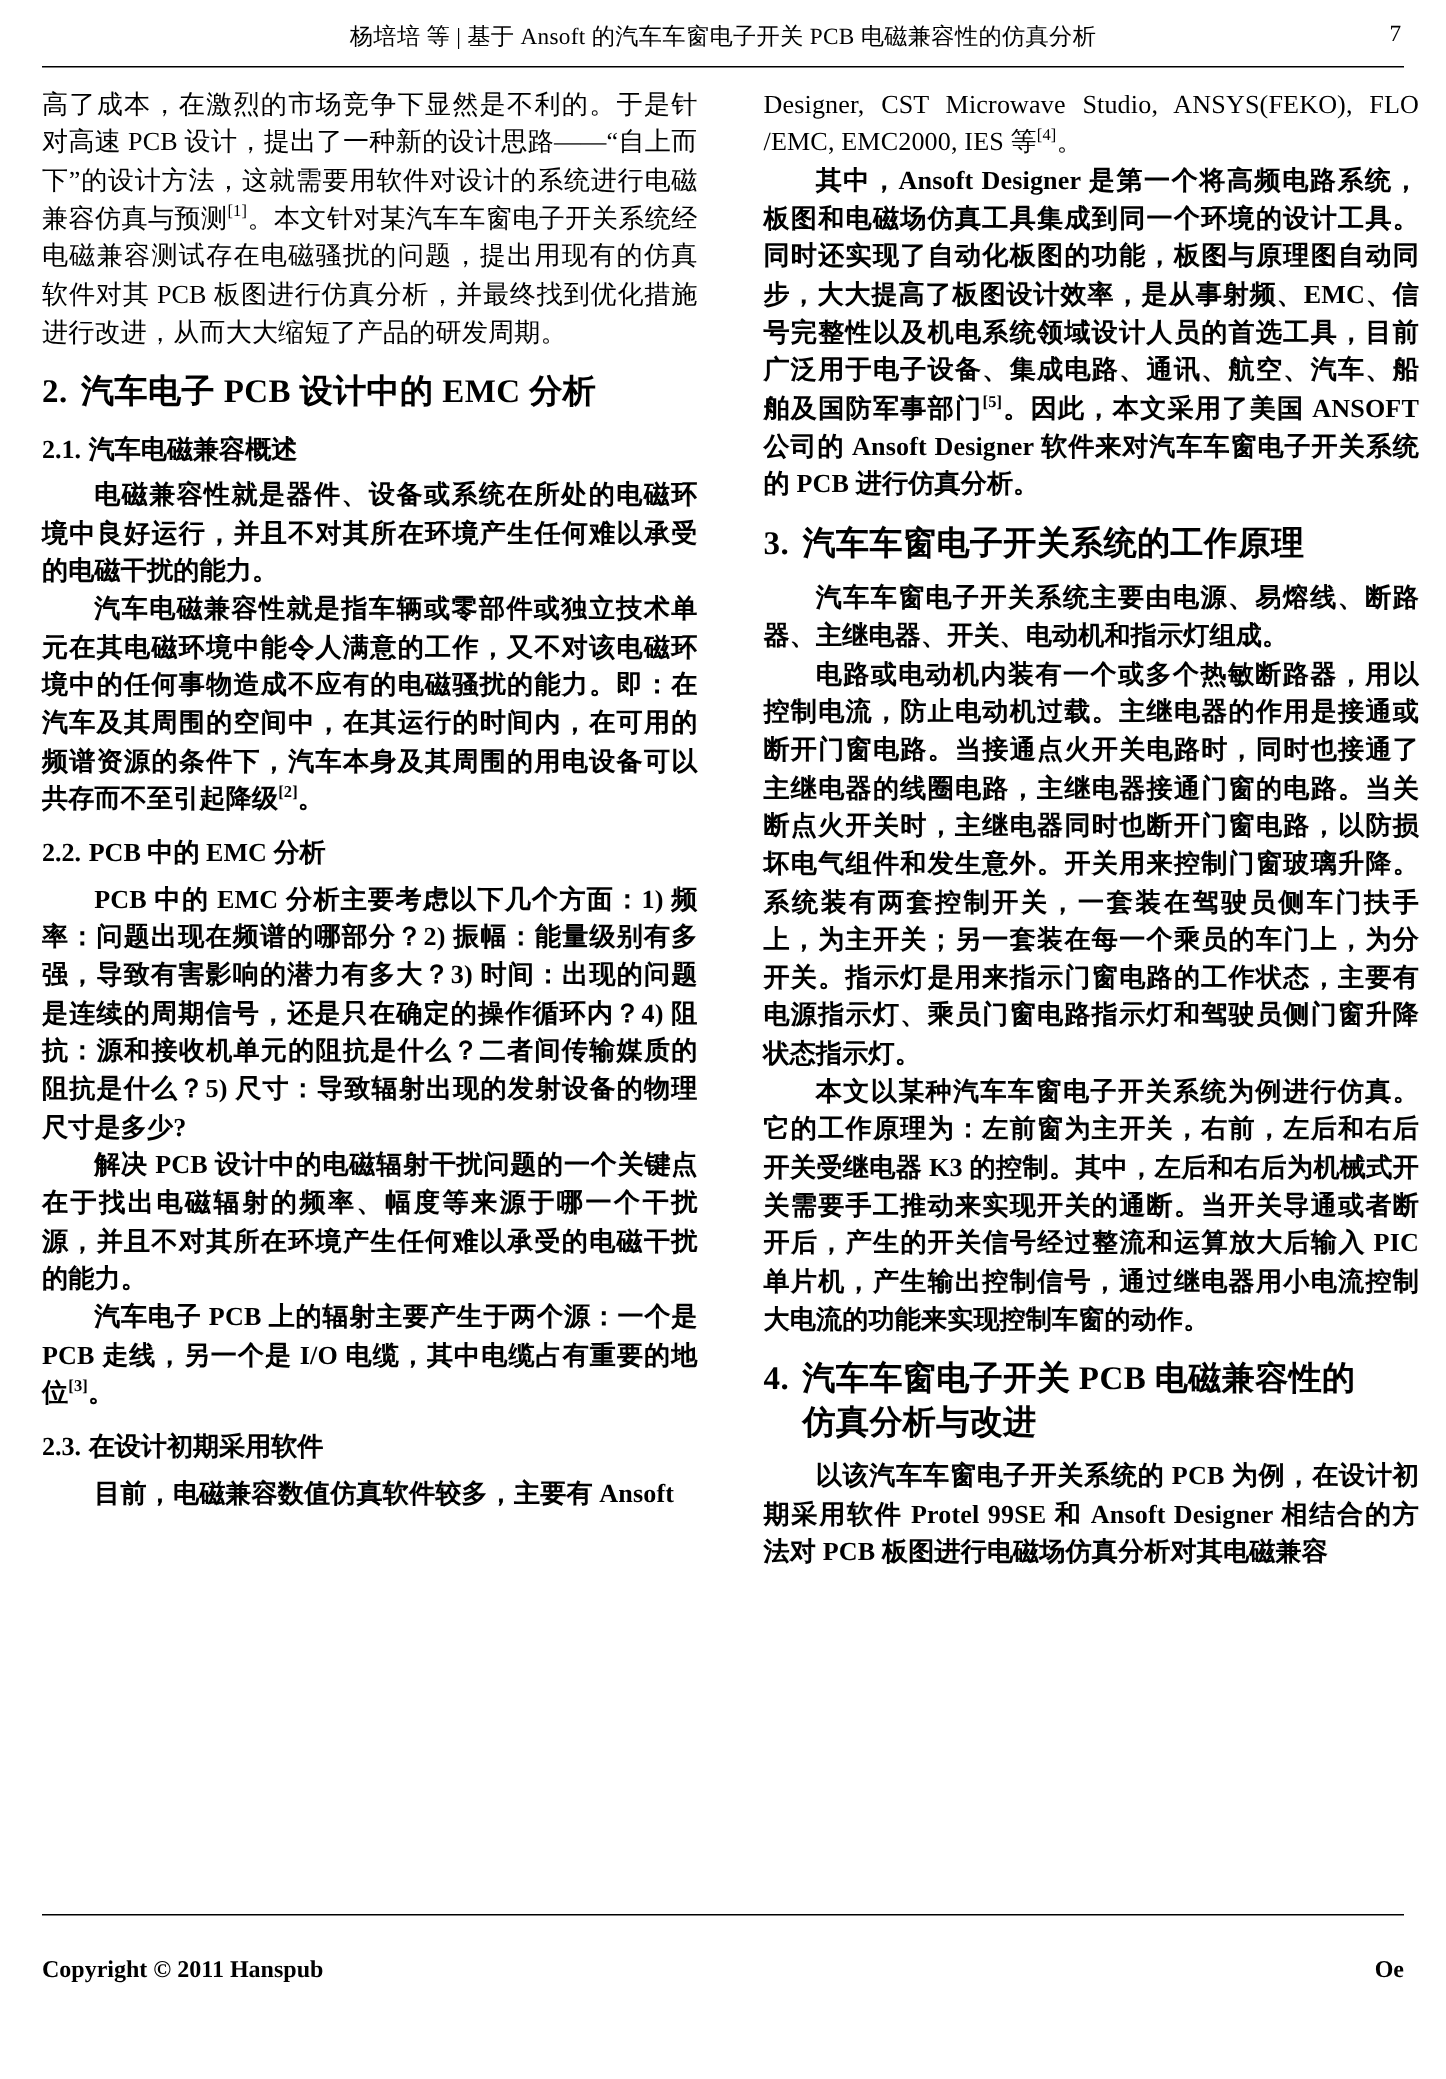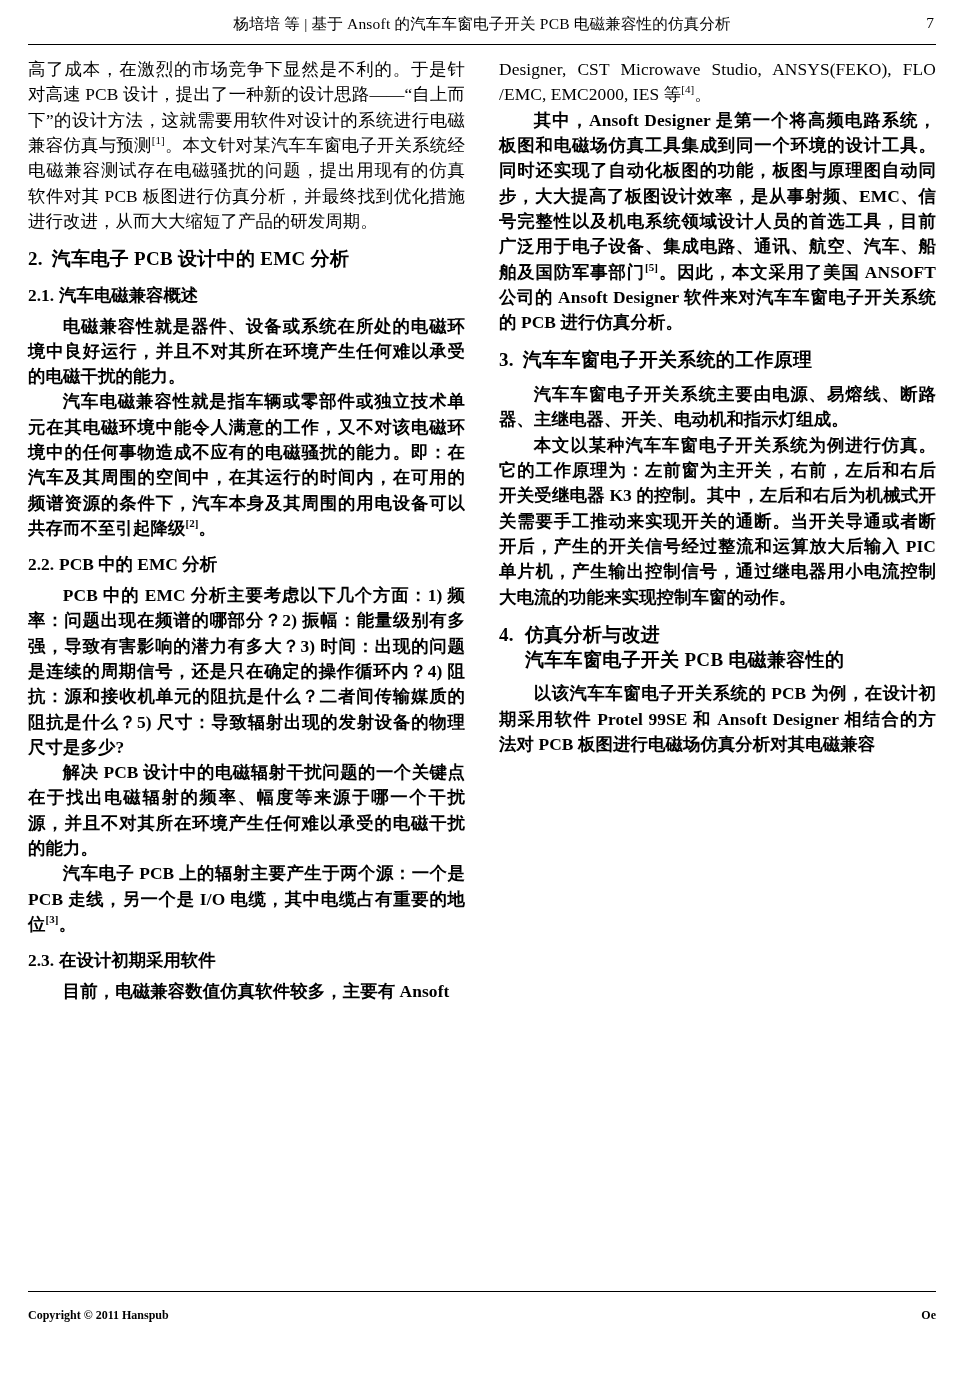--- a/index.html
+++ b/index.html
@@ -44,21 +44,21 @@
   .runhead-page {
     position: absolute;
     right: 2px;
     top: 0;
     font-size: 15.5px;
     font-family: "Liberation Serif", serif;
   }
   
   .columns {
     display: flex;
-    gap: 34px;
+    gap: 44px;
     height: 1258px;
   }
   .col {
     width: 437px;
     flex: 0 0 437px;
   }
   p {
     margin: 0;
     font-size: 17.4px;
     line-height: 1.455;
@@ -72,21 +72,21 @@
   }
   p.noindent {
     text-indent: 0;
   }
   sup {
     font-size: 11px;
     vertical-align: super;
     line-height: 0;
   }
   h2.sec {
-    font-size: 19px;
+    font-size: 22px;
     font-weight: bold;
     margin: 13px 0 9px 0;
     line-height: 1.3;
     letter-spacing: 0.3px;
   }
   h2.sec .num {
     margin-right: 9px;
   }
   h3.sub {
     font-size: 17.4px;
@@ -112,23 +112,23 @@
   .footer {
     position: absolute;
     left: 28px;
     right: 28px;
     bottom: 16px;
     height: 26px;
     border-top: 1.2px solid #000;
     display: flex;
     align-items: flex-end;
     justify-content: space-between;
-    font-size: 12px;
-    font-weight: bold;
-    padding-top: 5px;
+    font-size: 16px;
+    font-weight: bold;
+    padding-top: 20px;
   }
   .footer .left {
     font-family: "Liberation Serif", serif;
   }
   .footer .right {
     font-family: "Liberation Serif", serif;
   }
 </style>
 </head>
 <body>
@@ -178,28 +178,29 @@
     <div class="col">
 
       <p class="noindent">Designer, CST Microwave Studio, ANSYS(FEKO), FLO /EMC, EMC2000, IES 等<sup>[4]</sup>。</p>
       <p class="indent">其中，Ansoft Designer 是第一个将高频电路系统，板图和电磁场仿真工具集成到同一个环境的设计工具。同时还实现了自动化板图的功能，板图与原理图自动同步，大大提高了板图设计效率，是从事射频、EMC、信号完整性以及机电系统领域设计人员的首选工具，目前广泛用于电子设备、集成电路、通讯、航空、汽车、船舶及国防军事部门<sup>[5]</sup>。因此，本文采用了美国 ANSOFT 公司的 Ansoft Designer 软件来对汽车车窗电子开关系统的 PCB 进行仿真分析。</p>
 
       <h2 class="sec">
         <span class="num">3.</span><span>汽车车窗电子开关系统的工作原理</span>
       </h2>
 
       <p class="indent">汽车车窗电子开关系统主要由电源、易熔线、断路器、主继电器、开关、电动机和指示灯组成。</p>
+      <p class="indent">电路或电动机内装有一个或多个热敏断路器，用以控制电流，防止电动机过载。主继电器的作用是接通或断开门窗电路。当接通点火开关电路时，同时也接通了主继电器的线圈电路，主继电器接通门窗的电路。当关断点火开关时，主继电器同时也断开门窗电路，以防损坏电气组件和发生意外。开关用来控制门窗玻璃升降。系统装有两套控制开关，一套装在驾驶员侧车门扶手上，为主开关；另一套装在每一个乘员的车门上，为分开关。指示灯是用来指示门窗电路的工作状态，主要有电源指示灯、乘员门窗电路指示灯和驾驶员侧门窗升降状态指示灯。</p>
       <p class="indent">本文以某种汽车车窗电子开关系统为例进行仿真。它的工作原理为：左前窗为主开关，右前，左后和右后开关受继电器 K3 的控制。其中，左后和右后为机械式开关需要手工推动来实现开关的通断。当开关导通或者断开后，产生的开关信号经过整流和运算放大后输入 PIC 单片机，产生输出控制信号，通过继电器用小电流控制大电流的功能来实现控制车窗的动作。</p>
 
       <h2 class="sec">
         <div class="sec-hang">
           <div class="numbox">4.</div>
           <div class="txtbox">
+            <div>汽车车窗电子开关 PCB 电磁兼容性的</div>
             <div>仿真分析与改进</div>
-            <div>汽车车窗电子开关 PCB 电磁兼容性的</div>
           </div>
         </div>
       </h2>
 
       <p class="indent">以该汽车车窗电子开关系统的 PCB 为例，在设计初期采用软件 Protel 99SE 和 Ansoft Designer 相结合的方法对 PCB 板图进行电磁场仿真分析对其电磁兼容</p>
 
     </div>
 
   </div>
 

